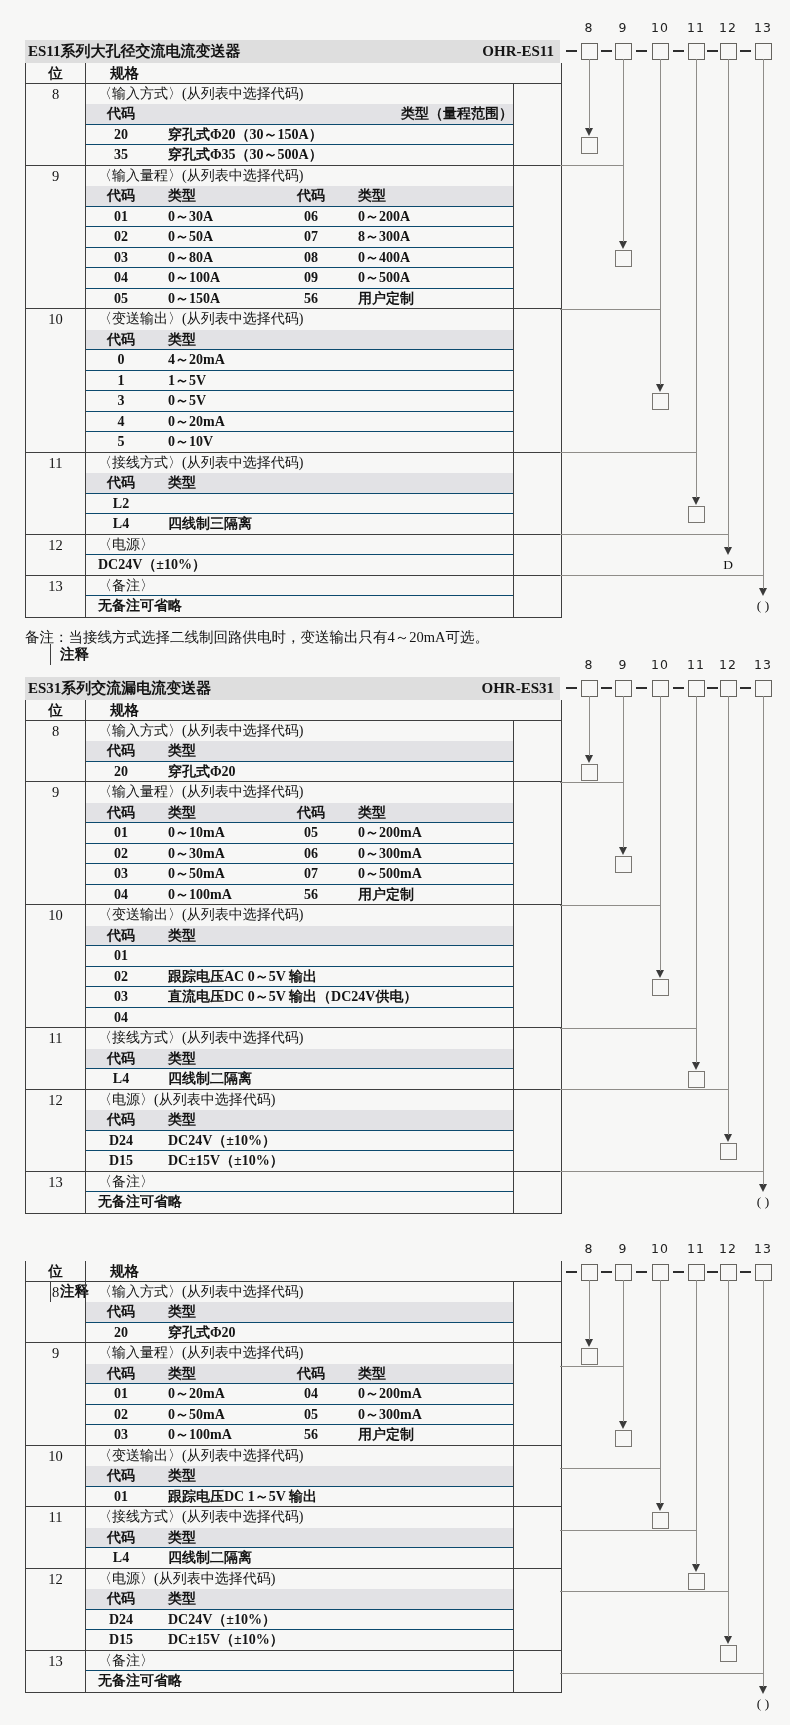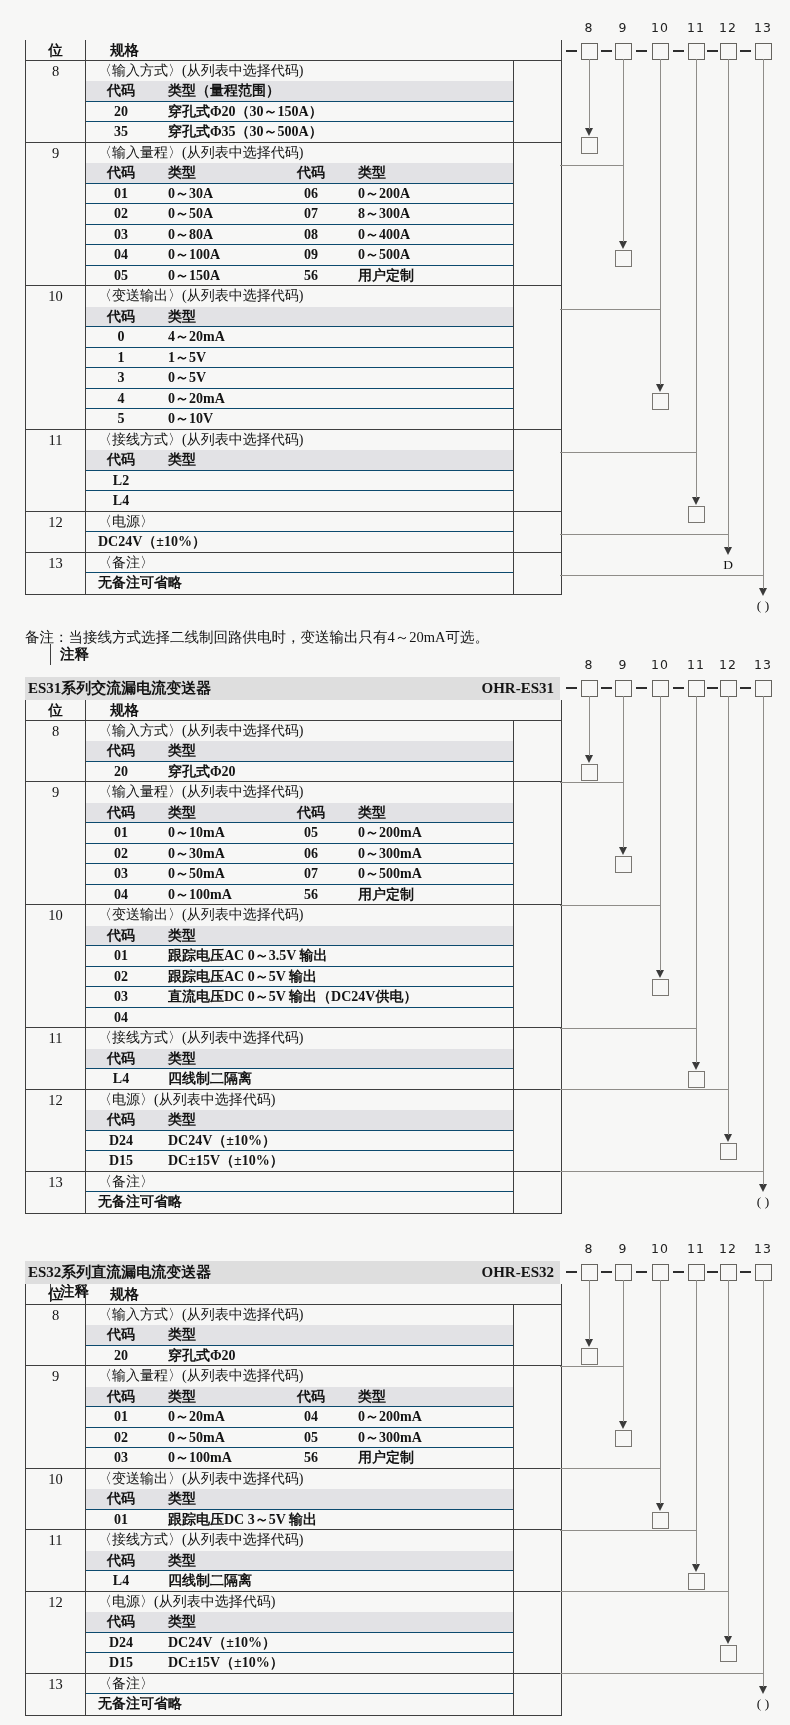--- a/index.html
+++ b/index.html
@@ -37,33 +37,37 @@
          border-right:4px solid transparent;border-top:8px solid #3a3a3a;}
   .vline{position:absolute;width:1px;background:#8f8d89;}
   .conn{position:absolute;height:1px;background:#8f8d89;}
   .note{position:absolute;left:25px;top:628px;font-size:14.5px;}
 </style>
 </head>
 <body>
 
 <div id="page">
     <div class="series" style="top: 16px;">
+      <div class="titlebar">
+        <span class="ttl">ES11系列大孔径交流电流变送器</span>
+        <span class="model">OHR-ES11</span>
+      </div>
       <div class="tbl">
         <div class="hrow">
           <div class="hc pos">位</div>
           <div class="hc spec">规格</div>
           <div class="hc note">注释</div>
         </div>
         <div class="section">
           <div class="pcell">8</div>
           <div class="scell">
             <div class="srow stitle">〈输入方式〉(从列表中选择代码)</div>
             <div class="srow gbar grid">
               <div class="cell code">代码</div>
-              <div class="cell type" style="grid-column: 2 / 5;">类型（量程范围）</div>
+              <div class="cell type" style="grid-column: 2 / 5; text-align: right;">类型（量程范围）</div>
             </div>
             <div class="srow vrow grid">
               <div class="cell code">20</div>
               <div class="cell type" style="grid-column: 2 / 5;">穿孔式Φ20（30～150A）</div>
             </div>
             <div class="srow vrow grid">
               <div class="cell code">35</div>
               <div class="cell type" style="grid-column: 2 / 5;">穿孔式Φ35（30～500A）</div>
             </div>
           </div>
@@ -149,20 +153,21 @@
             <div class="srow stitle">〈接线方式〉(从列表中选择代码)</div>
             <div class="srow gbar grid">
               <div class="cell code">代码</div>
               <div class="cell type" style="grid-column: 2 / 5;">类型</div>
             </div>
             <div class="srow vrow grid">
               <div class="cell code">L2</div>
             </div>
             <div class="srow vrow grid">
               <div class="cell code">L4</div>
+              <div class="cell type" style="grid-column: 2 / 5;">四线制三隔离</div>
             </div>
           </div>
           <div class="ncell"></div>
         </div>
         <div class="section">
           <div class="pcell">12</div>
           <div class="scell">
             <div class="srow stitle">〈电源〉</div>
             <div class="srow vrow grid">
               <div class="cell single">DC24V（±10%）</div>
@@ -289,21 +294,20 @@
         <div class="section">
           <div class="pcell">10</div>
           <div class="scell">
             <div class="srow stitle">〈变送输出〉(从列表中选择代码)</div>
             <div class="srow gbar grid">
               <div class="cell code">代码</div>
               <div class="cell type" style="grid-column: 2 / 5;">类型</div>
             </div>
             <div class="srow vrow grid">
               <div class="cell code">01</div>
-              <div class="cell type" style="grid-column: 2 / 5;">跟踪电压AC 0～3.5V 输出</div>
             </div>
             <div class="srow vrow grid">
               <div class="cell code">02</div>
               <div class="cell type" style="grid-column: 2 / 5;">跟踪电压AC 0～5V 输出</div>
             </div>
             <div class="srow vrow grid">
               <div class="cell code">03</div>
               <div class="cell type" style="grid-column: 2 / 5;">直流电压DC 0～5V 输出（DC24V供电）</div>
             </div>
             <div class="srow vrow grid">
@@ -393,24 +397,20 @@
       <div class="conn" style="left: 535px; top: 436px; width: 168px;"></div>
       <div class="dnum" style="left: 723px;">13</div>
       <div class="dbox" style="left: 730px;"></div>
       <div class="dash" style="left: 715px;"></div>
       <div class="tlabel" style="left: 718px; top: 540.25px;">( )</div>
       <div class="arrow" style="left: 734px; top: 531.25px;"></div>
       <div class="vline" style="left: 737.5px; top: 43px; height: 489.25px;"></div>
       <div class="conn" style="left: 535px; top: 518px; width: 203px;"></div>
     </div>
     <div class="series" style="top: 1237px;">
-      <div class="titlebar">
-        <span class="ttl">ES32系列直流漏电流变送器</span>
-        <span class="model">OHR-ES32</span>
-      </div>
       <div class="tbl">
         <div class="hrow">
           <div class="hc pos">位</div>
           <div class="hc spec">规格</div>
         </div>
         <div class="section">
           <div class="pcell">8</div>
           <div class="scell">
             <div class="srow stitle">〈输入方式〉(从列表中选择代码)</div>
             <div class="srow gbar grid">
@@ -458,21 +458,21 @@
         <div class="section">
           <div class="pcell">10</div>
           <div class="scell">
             <div class="srow stitle">〈变送输出〉(从列表中选择代码)</div>
             <div class="srow gbar grid">
               <div class="cell code">代码</div>
               <div class="cell type" style="grid-column: 2 / 5;">类型</div>
             </div>
             <div class="srow vrow grid">
               <div class="cell code">01</div>
-              <div class="cell type" style="grid-column: 2 / 5;">跟踪电压DC 3～5V 输出</div>
+              <div class="cell type" style="grid-column: 2 / 5;">跟踪电压DC 1～5V 输出</div>
             </div>
           </div>
           <div class="ncell"></div>
         </div>
         <div class="section">
           <div class="pcell">11</div>
           <div class="scell">
             <div class="srow stitle">〈接线方式〉(从列表中选择代码)</div>
             <div class="srow gbar grid">
               <div class="cell code">代码</div>

